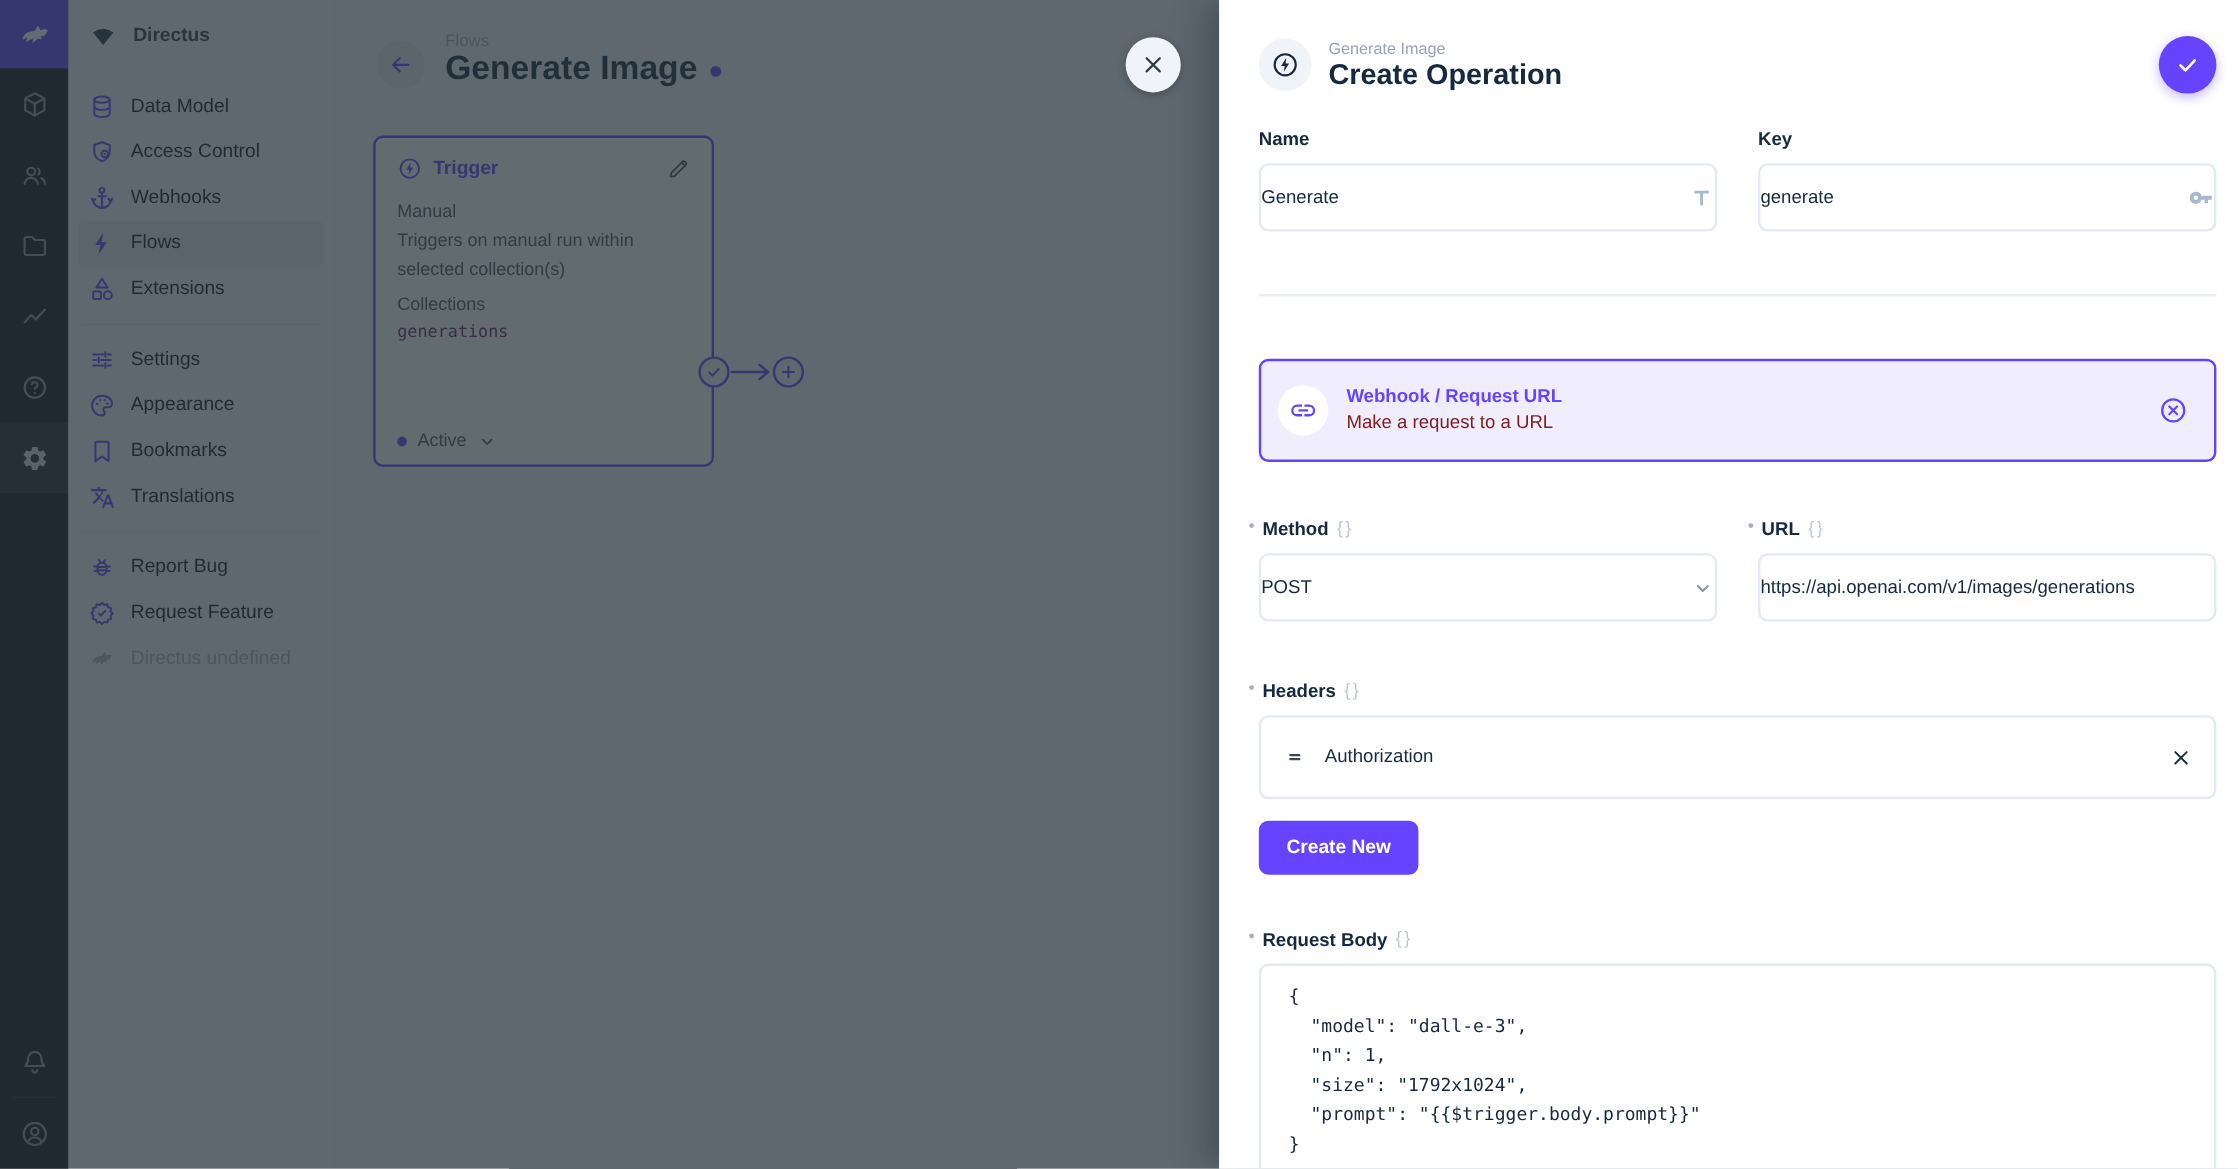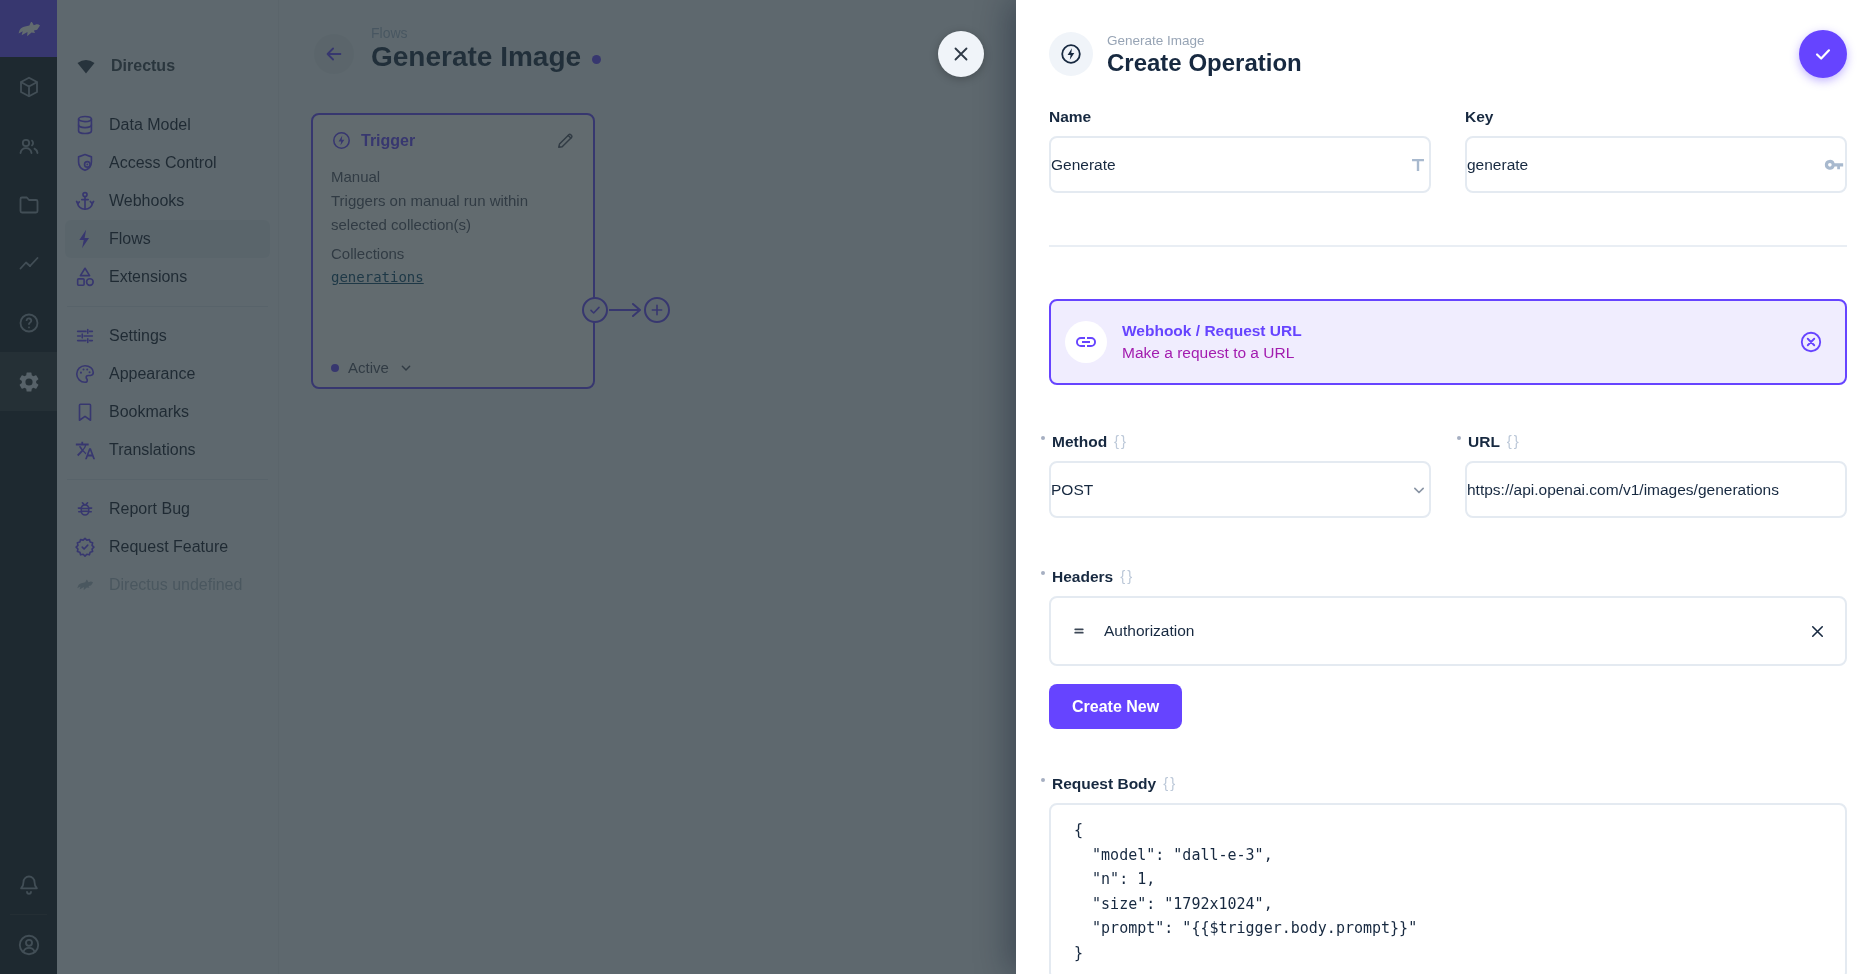--- a/index.html
+++ b/index.html
@@ -14,21 +14,21 @@
   
   .module-bar { position:absolute; left:0; top:0; width:57px; height:100%; background:#0E141D; z-index:10; display:flex; flex-direction:column; }
   .logo-block { width:57px; height:57px; background:#6644FF; display:flex; align-items:center; justify-content:center; color:#fff; flex:none; }
   .module-btn { width:57px; height:59px; display:flex; align-items:center; justify-content:center; color:#8B97A5; }
   .module-btn.active { background:rgba(255,255,255,0.10); color:#D6DEE8; }
   .module-bottom { margin-top:auto; }
   .module-divider { height:1px; background:rgba(255,255,255,0.08); margin:0 10px; }
 
   
   .nav { position:absolute; left:57px; top:0; width:222px; height:100%; background:#F0F4F9; border-right:1px solid #E4EAF1; z-index:10; }
-  .nav-header { height:60px; display:flex; align-items:center; gap:13px; padding:0 17px;margin-top:36px; }
+  .nav-header { height:60px; display:flex; align-items:center; gap:13px; padding:0 17px; }
   .nav-header .proj-icon { color:#2B3648; }
   .nav-header .proj-name { font-size:16px; font-weight:bold; color:#36404E; }
   .nav-list { padding:10px 8px 0 8px; }
   .nav-item { height:38px; display:flex; align-items:center; gap:13px; padding:0 9px; border-radius:6px; color:#0f172a; font-size:16px; }
   .nav-item svg { color:#6644FF; flex:none; }
   .nav-item.active { background:#E2E8F1; }
   .nav-item.disabled { color:#A9B6C6; }
   .nav-item.disabled svg { color:#A9B6C6; }
   .nav-divider { height:1px; background:#DCE3EC; margin:10px 2px; }
 
@@ -37,21 +37,21 @@
   .back-btn { position:absolute; left:35px; top:34px; width:40px; height:40px; border-radius:50%; background:#E4EAF1; display:flex; align-items:center; justify-content:center; color:#6644FF; }
   .canvas-breadcrumb { position:absolute; left:92px; top:25px; font-size:14px; color:#A2B5CD; }
   .canvas-title { position:absolute; left:92px; top:41px; font-size:28px; font-weight:bold; color:#172940; display:flex; align-items:center; }
   .unsaved-dot { width:9px; height:9px; border-radius:50%; background:#6644FF; margin-left:11px; margin-top:4px; }
 
   .trigger-card { position:absolute; left:32px; top:113px; width:284px; height:276px; background:#FFFFFF; border:2px solid #6644FF; border-radius:8px; padding:15px 18px; }
   .card-head { display:flex; align-items:center; gap:9px; color:#6644FF; font-weight:bold; font-size:16px; margin-bottom:14px; }
   .card-head .edit { margin-left:auto; color:#4F5464; }
   .card-line { font-size:15px; color:#4F5464; line-height:24px; }
   .card-desc { margin-bottom:5px; }
-  .card-mono { font-family:"DejaVu Sans Mono", monospace; font-size:14px; color:#0c4a6e; line-height:22px;text-decoration:underline; }
+  .card-mono { font-family:"DejaVu Sans Mono", monospace; font-size:14px; color:#701a75; line-height:22px; }
   .card-footer { position:absolute; left:18px; bottom:11px; display:flex; align-items:center; gap:9px; font-size:15px; color:#4F5464; }
   .status-dot { width:8px; height:8px; border-radius:50%; background:#6644FF; }
 
   .attach-check { position:absolute; left:303px; top:297px; width:26px; height:26px; border-radius:50%; border:2px solid #6644FF; background:#F0F4F9; color:#6644FF; display:flex; align-items:center; justify-content:center; }
   .connector { position:absolute; left:330px; top:298px; color:#6644FF; }
   .attach-plus { position:absolute; left:365px; top:297px; width:26px; height:26px; border-radius:50%; border:2px solid #6644FF; background:#F0F4F9; color:#6644FF; display:flex; align-items:center; justify-content:center; }
 
   
   .overlay { position:absolute; left:0; top:0; width:1016px; height:100%; background:rgba(38,50,56,0.72); z-index:40; }
   .close-btn { position:absolute; left:938px; top:31px; width:46px; height:46px; border-radius:50%; background:#F0F4F9; color:#2F3A47; display:flex; align-items:center; justify-content:center; z-index:60; box-shadow:0 2px 8px rgba(0,0,0,0.25); }
@@ -71,21 +71,21 @@
   .req-dot { width:4px; height:4px; border-radius:50%; background:#A6AFC2; margin-top:3px; margin-left:-8px; flex:none; }
   .raw-icon { color:#BDC9D9; font-weight:normal; font-size:15px; letter-spacing:2px; margin-top:-1px; }
   .input-box { height:57px; border:2px solid #E4EAF1; border-radius:8px; display:flex; align-items:center; padding:0 0; background:#fff; }
   .input-box input { flex:1; border:none; outline:none; font-size:15.5px; color:#172940; font-family:"Liberation Sans", sans-serif; background:transparent; min-width:0; }
   .suffix { color:#A8B9CE; margin-left:10px; flex:none; }
   .divider { border:none; border-top:2px solid #E9EEF4; margin:52px 0; }
 
   .banner { height:86px; display:flex; align-items:center; gap:15px; padding:0 21px 0 14px; background:#F0EDFE; border:2px solid #6644FF; border-radius:8px; }
   .banner-icon { width:42px; height:42px; border-radius:50%; background:#fff; color:#6644FF; display:flex; align-items:center; justify-content:center; flex:none; }
   .banner-title { font-size:15.5px; font-weight:bold; color:#6644FF; }
-  .banner-sub { font-size:15.5px; color:#a21caf; margin-top:4px; }
+  .banner-sub { font-size:15.5px; color:#7f1d1d; margin-top:4px; }
   .banner-close { margin-left:auto; color:#6644FF; }
 
   .sec-row { margin-top:48px; }
   .select-box { cursor:default; }
   .select-value { flex:1; font-size:15.5px; color:#172940; }
   .chevron { color:#8A95A5; flex:none; }
 
   .headers-sec { margin-top:50px; }
   .header-row { height:70px; border:2px solid #E4EAF1; border-radius:8px; display:flex; align-items:center; gap:15px; padding:0 18px; }
   .drag-handle { color:#3C4756; }

